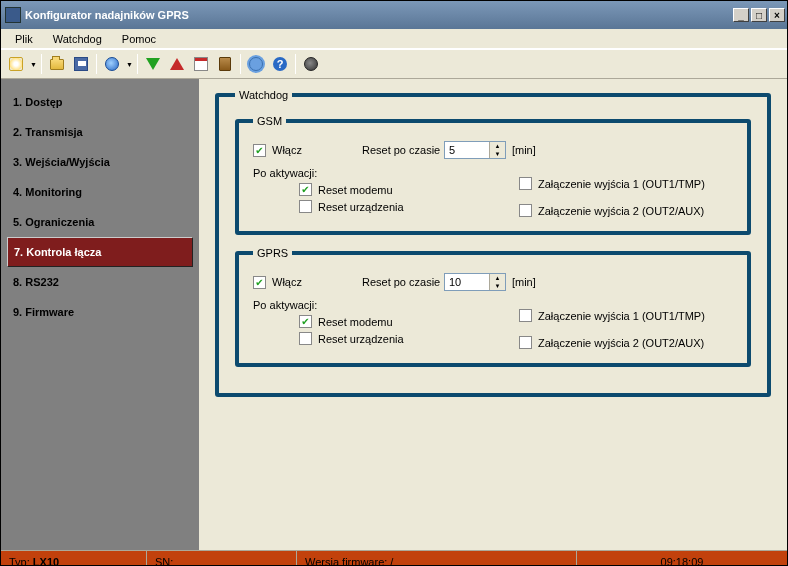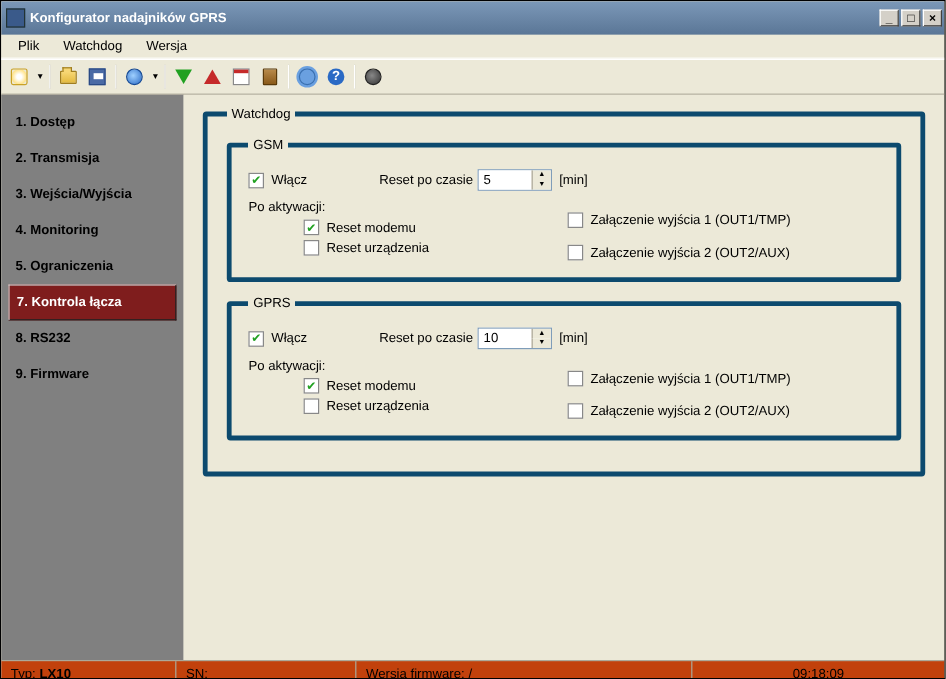--- a/index.html
+++ b/index.html
@@ -85,21 +85,21 @@
   width: 7px;
   font-size: 7px;
   color: #000;
   margin-left: 1px;
 }
 .content-area {
   display: flex;
   height: 471px;
 }
 .sidebar {
-  width: 152px;
+  width: 198px;
   background: #808080;
   padding: 8px 0;
 }
 .sidebar-item {
   padding: 9px 12px;
   color: #000;
   font-weight: bold;
   cursor: pointer;
 }
 .sidebar-item.selected {
@@ -228,21 +228,21 @@
   <div class="app-icon"></div>
   <div class="title">Konfigurator nadajników GPRS</div>
   <div class="winbtn">_</div>
   <div class="winbtn">□</div>
   <div class="winbtn">×</div>
 </div>
 
 <div class="menubar">
   <div class="menu-item">Plik</div>
   <div class="menu-item">Watchdog</div>
-  <div class="menu-item">Wersja</div>
+  <div class="menu-item">Pomoc</div>
 </div>
 
 <div class="toolbar">
   <div class="tb-btn">
       <span class="ico ico-new"></span>
     </div>
   <span class="dropdown-arrow">▼</span>
   <div class="tb-sep"></div>
   <div class="tb-btn">
       <span class="ico ico-open"></span>

